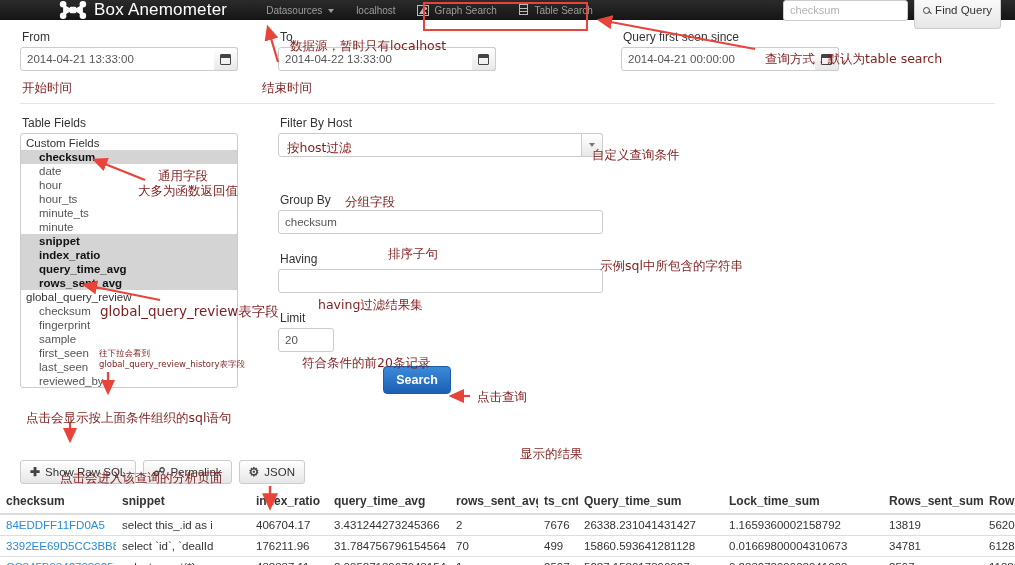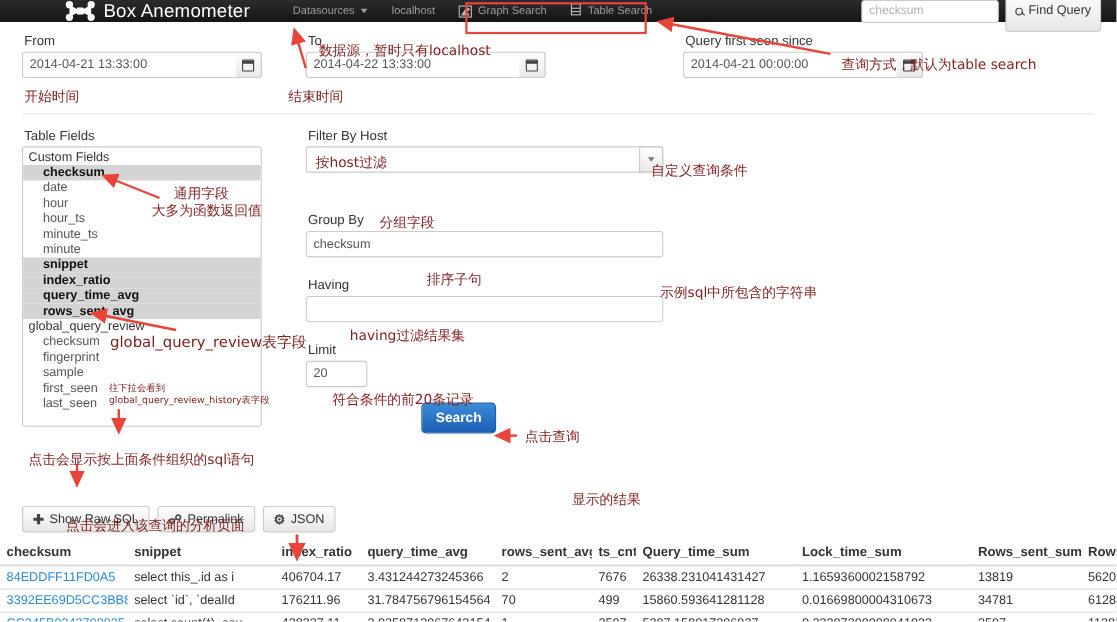--- a/index.html
+++ b/index.html
@@ -351,20 +351,21 @@
             <div class="lb-item sel">snippet</div>
             <div class="lb-item sel">index_ratio</div>
             <div class="lb-item sel">query_time_avg</div>
             <div class="lb-item sel">rows_sent_avg</div>
             <div class="lb-group">global_query_review</div>
             <div class="lb-item">checksum</div>
             <div class="lb-item">fingerprint</div>
             <div class="lb-item">sample</div>
             <div class="lb-item">first_seen</div>
             <div class="lb-item">last_seen</div>
+            <div class="lb-item">reviewed_by</div>
           </div>
       </div>
 
       <div class="col-b">
         <div class="field">
           <label class="fl">Filter By Host</label>
           <div class="selwrap">
             <input class="inp" type="text" value="" style="">
             <span class="sel-caret">
               <i></i>

